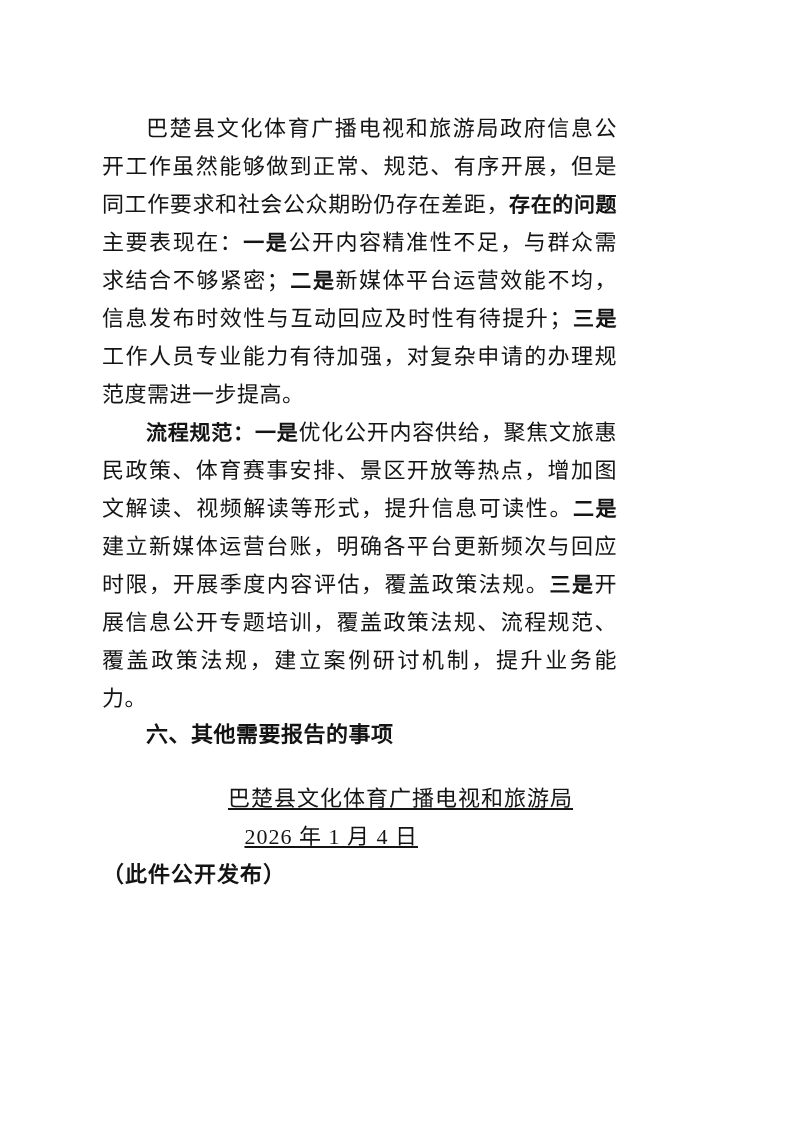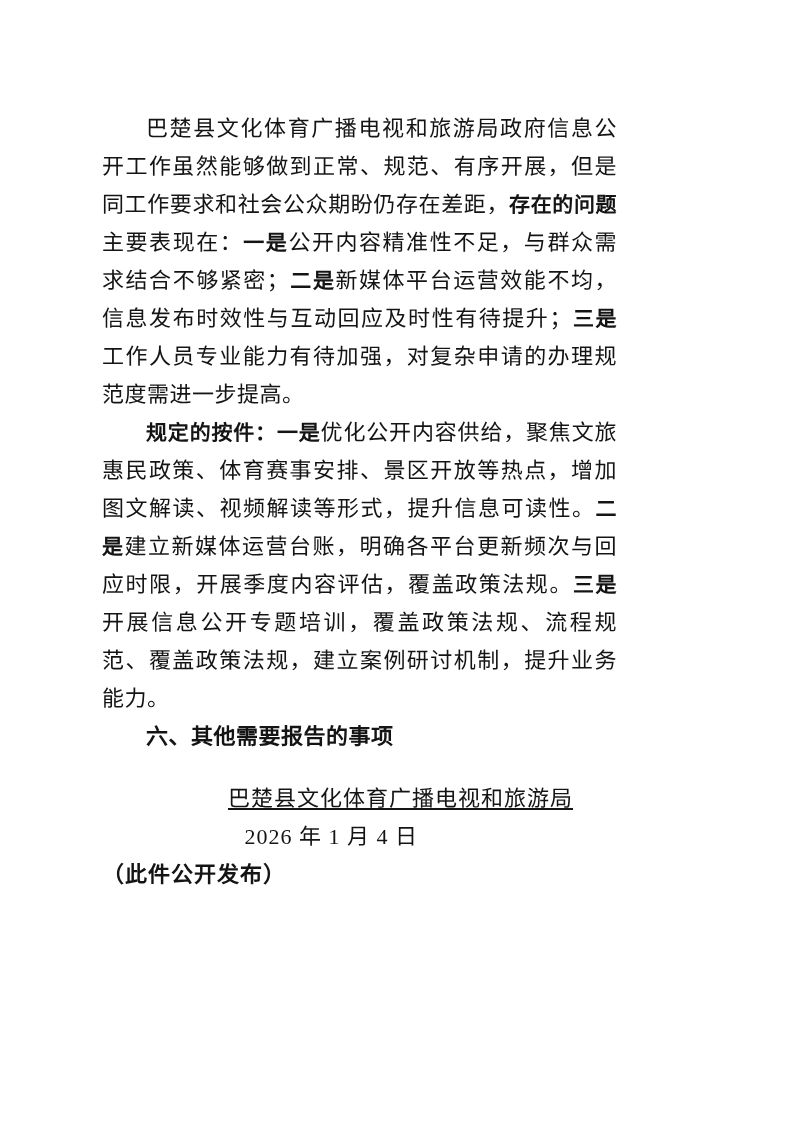--- a/index.html
+++ b/index.html
@@ -30,55 +30,56 @@
   .body-para .b {
     font-weight: 700;
     font-family: "Liberation Sans", "DejaVu Sans", sans-serif;
     font-size: 21px;
   }
   .section-heading {
     margin: 0;
     font-size: 22px;
     line-height: 38px;
     font-weight: 700;
-    font-family: Liberation Sans, sans-serif;
+    font-family: Liberation Mono, monospace;
     text-indent: 2em;
     letter-spacing: 0.5px;
   }
   .signature-block {
     margin-top: 24px;
   }
   .sig-agency {
     margin: 0;
     text-align: right;
     padding-right: 44px;
     letter-spacing: 1px;
     text-decoration: underline;
   }
   .sig-date {
     margin: 0;
     text-align: right;
     padding-right: 199px;
     letter-spacing: 1px;
+    text-decoration: underline;
   }
   .publish-note {
     margin: 0;
     text-align: left;
     letter-spacing: 1px;
     font-weight: bold;
   }
 </style>
 </head>
 <body>
 
 <div class="page">
 
   <p class="body-para"><span>巴楚县文化体育广播电视和旅游局政府信息公开工作虽然能够做到正常、规范、有序开展，但是同工作要求和社会公众期盼仍存在差距，</span><span class="b">存在的问题</span><span>主要表现在：</span><span class="b">一是</span><span>公开内容精准性不足，与群众需求结合不够紧密；</span><span class="b">二是</span><span>新媒体平台运营效能不均，信息发布时效性与互动回应及时性有待提升；</span><span class="b">三是</span><span>工作人员专业能力有待加强，对复杂申请的办理规范度需进一步提高。</span></p>
 
-  <p class="body-para"><span class="b">规定的按件：</span><span class="b">一是</span><span>优化公开内容供给，聚焦文旅惠民政策、体育赛事安排、景区开放等热点，增加图文解读、视频解读等形式，提升信息可读性。</span><span class="b">二是</span><span>建立新媒体运营台账，明确各平台更新频次与回应时限，开展季度内容评估，覆盖政策法规。</span><span class="b">三是</span><span>开展信息公开专题培训，覆盖政策法规、流程规范、覆盖政策法规，建立案例研讨机制，提升业务能力。</span></p>
+  <p class="body-para"><span class="b">流程规范：</span><span class="b">一是</span><span>优化公开内容供给，聚焦文旅惠民政策、体育赛事安排、景区开放等热点，增加图文解读、视频解读等形式，提升信息可读性。</span><span class="b">二是</span><span>建立新媒体运营台账，明确各平台更新频次与回应时限，开展季度内容评估，覆盖政策法规。</span><span class="b">三是</span><span>开展信息公开专题培训，覆盖政策法规、流程规范、覆盖政策法规，建立案例研讨机制，提升业务能力。</span></p>
 
   <h3 class="section-heading">六、其他需要报告的事项</h3>
 
 
   <div class="signature-block">
     <p class="sig-agency">巴楚县文化体育广播电视和旅游局</p>
     <p class="sig-date">2026 年 1 月 4 日</p>
     <p class="publish-note">（此件公开发布）</p>
   </div>
 

